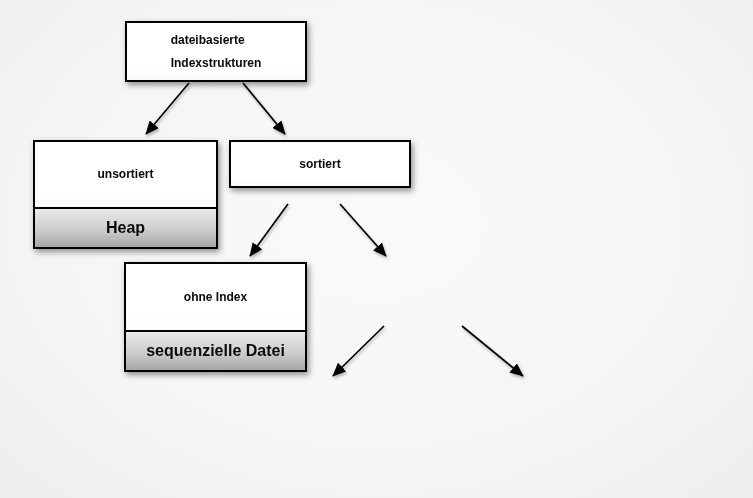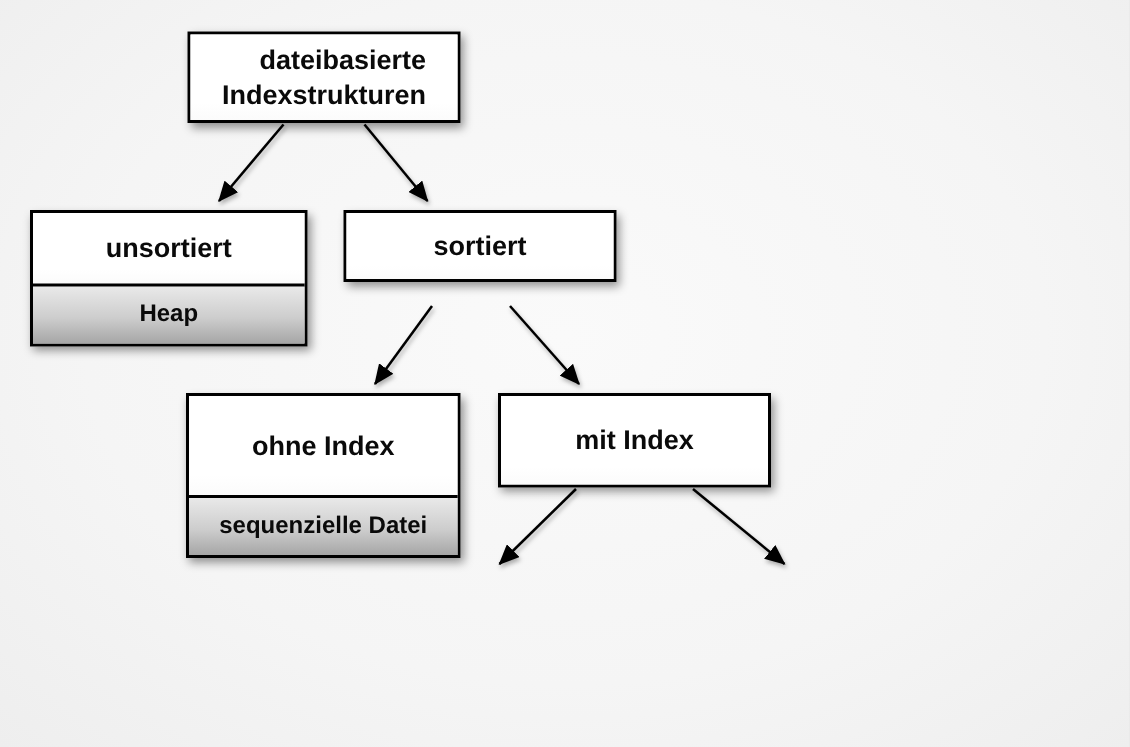--- a/index.html
+++ b/index.html
@@ -31,22 +31,22 @@
     background: #ffffff;
     box-shadow: 2px 3px 6px rgba(0,0,0,0.42);
     display: flex;
     flex-direction: column;
   }
   .label {
     flex: 1;
     display: flex;
     align-items: center;
     justify-content: center;
-    text-align: right;
-    font-size: 18px;
+    text-align: left;
+    font-size: 12px;
     font-weight: bold;
     color: #0a0a0a;
     white-space: pre-line;
     line-height: 23px;
     background: linear-gradient(180deg, #ffffff 80%, #fbfbfb 100%);
   }
   .sub {
     height: 38px;
     flex: none;
     display: flex;
@@ -54,21 +54,21 @@
     justify-content: center;
     text-align: left;
     font-size: 16px;
     font-weight: bold;
     color: #0a0a0a;
     white-space: nowrap;
     border-top: 2px solid #000;
     background: linear-gradient(180deg, #e9e9e9 0%, #cdcdcd 55%, #a6a6a6 100%);
   }
   #n-root          { left: 125px; top: 21px;  width: 182px; height: 61px; }
-  #n-unsortiert    { left: 20px;  top: 140px; width: 185px; height: 91px; }
+  #n-unsortiert    { left: 33px;  top: 140px; width: 185px; height: 109px; }
   #n-sortiert      { left: 229px; top: 140px; width: 182px; height: 48px; }
   #n-ohne-index    { left: 124px; top: 262px; width: 183px; height: 110px; }
   #n-mit-index     { left: 332px; top: 262px; width: 182px; height: 63px; }
   #n-duenn-besetzt { left: 167px; top: 382px; width: 230px; height: 89px; }
   #n-dicht-besetzt { left: 416px; top: 382px; width: 309px; height: 90px; }
 </style>
 </head>
 <body>
 
 <div class="canvas">
@@ -99,19 +99,16 @@
 
   <div class="node" id="n-sortiert">
     <div class="label">sortiert</div>
   </div>
 
   <div class="node" id="n-ohne-index">
     <div class="label">ohne Index</div>
     <div class="sub">sequenzielle Datei</div>
   </div>
 
-  <div class="node" id="n-mit-index">
-    <div class="label">mit Index</div>
-  </div>
 
 
 
 </div>
 
 </body></html>

